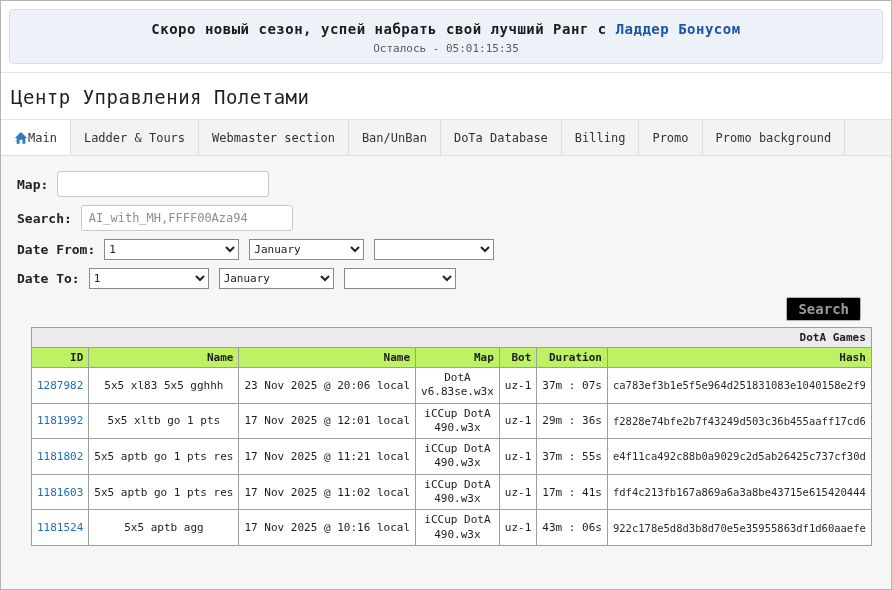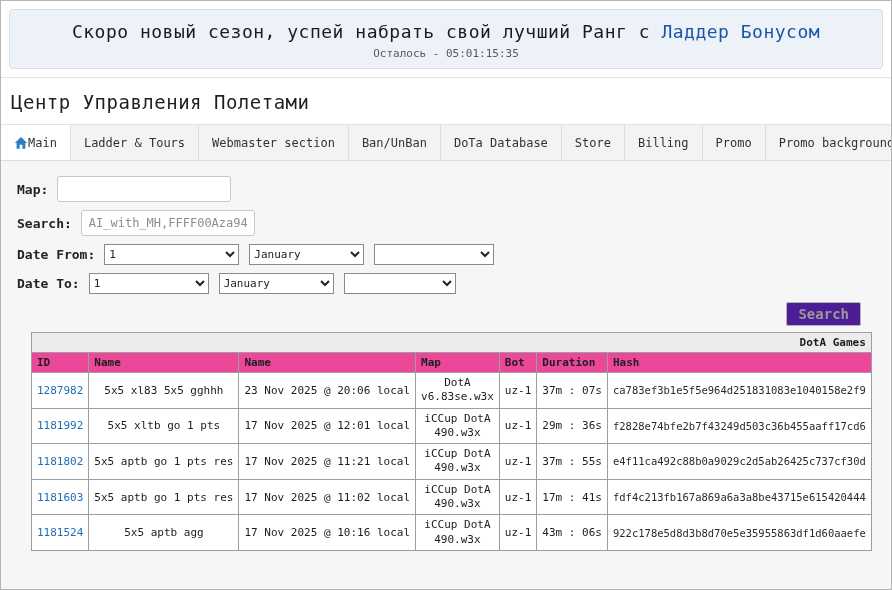--- a/index.html
+++ b/index.html
@@ -19,21 +19,21 @@
   }
   
   .banner {
     margin: 8px;
     background: #edf2f8;
     border: 1px solid #d8dde3;
     border-radius: 4px;
     text-align: center;
     padding: 11px 10px 8px;
   }
-  .banner-msg { font-size: 18px; font-weight: normal; color: #1b1b1b; letter-spacing: .5px; }
+  .banner-msg { font-size: 14px; font-weight: bold; color: #1b1b1b; letter-spacing: .5px; }
   .banner-link { color: #1b55a8; text-decoration: none; cursor: pointer; }
   .banner-countdown { font-size: 11px; color: #585858; margin-top: 5px; }
   
   .title-bar { border-top: 1px solid #e4e4e4; padding: 13px 10px 11px; background: #fff; }
   .page-title { font-size: 19px; font-weight: normal; color: #1f1f1f; letter-spacing: .5px; }
   
   .nav {
     display: flex;
     align-items: stretch;
     background: #f3f3f3;
@@ -50,21 +50,21 @@
     cursor: pointer;
     white-space: nowrap;
   }
   .nav-tab.active { background: #fff; }
   .home-icon { width: 14px; height: 14px; display: inline-block; }
   
   .content { flex: 1; background: #f6f6f6; padding: 15px 16px 0; overflow: hidden; }
   .form-row { display: flex; align-items: center; margin-bottom: 8px; font-size: 13px; }
   .form-label { font-weight: bold; color: #222; margin-right: 9px; white-space: nowrap; }
   .text-input {
-    height: 26px; width: 174px;
+    height: 26px; width: 212px;
     border: 1px solid #c9c9c9; border-radius: 3px;
     padding: 0 7px;
     font: 12px "DejaVu Sans Mono", monospace;
     color: #222; background: #fff;
   }
   .text-input.gray-value { color: #8e8e8e; }
   select {
     height: 21px;
     font: 11px "DejaVu Sans Mono", monospace;
     margin-right: 10px;
@@ -72,21 +72,21 @@
     background: #fff;
     color: #222;
   }
   .sel-day { width: 135px; }
   .sel-month { width: 115px; }
   .sel-year { width: 120px; }
   .search-row { text-align: right; margin: 6px 14px 6px 0; }
   .search-btn {
     font: bold 14px "DejaVu Sans Mono", monospace;
     color: #9a9a9a;
-    background: #4c1d95;
+    background: #000000;
     border: 1px solid #b3b3b3;
     border-radius: 2px;
     padding: 3px 11px;
     cursor: pointer;
   }
   
   table.games {
     border-collapse: collapse;
     width: calc(100% - 28px);
     margin: 2px 14px 0;
@@ -100,22 +100,22 @@
     white-space: nowrap;
   }
   .games .table-title th {
     background: #ececec;
     text-align: right;
     font-weight: bold;
     font-size: 11px;
     height: 20px;
   }
   .games .col-head th {
-    background: #ec4899;
-    text-align: left;
+    background: #bef264;
+    text-align: right;
     font-weight: bold;
     height: 20px;
   }
   .games tbody td { height: 33px; color: #1c1c1c; }
   .games td.c { text-align: center; }
   .games td.map-cell { white-space: normal; width: 88px; text-align: center; line-height: 1.3; }
   .games td.hash-cell { font-size: 10.5px; color: #2a2a2a; }
   a.id-link { color: #1f6db8; text-decoration: none; cursor: pointer; }
 </style>
 </head>
@@ -150,23 +150,20 @@
     <div class="nav-tab">
         <span>Webmaster section</span>
       </div>
     <div class="nav-tab">
         <span>Ban/UnBan</span>
       </div>
     <div class="nav-tab">
         <span>DoTa Database</span>
       </div>
     <div class="nav-tab">
-        <span>Store</span>
-      </div>
-    <div class="nav-tab">
         <span>Billing</span>
       </div>
     <div class="nav-tab">
         <span>Promo</span>
       </div>
     <div class="nav-tab">
         <span>Promo background</span>
       </div>
   </div>
 

